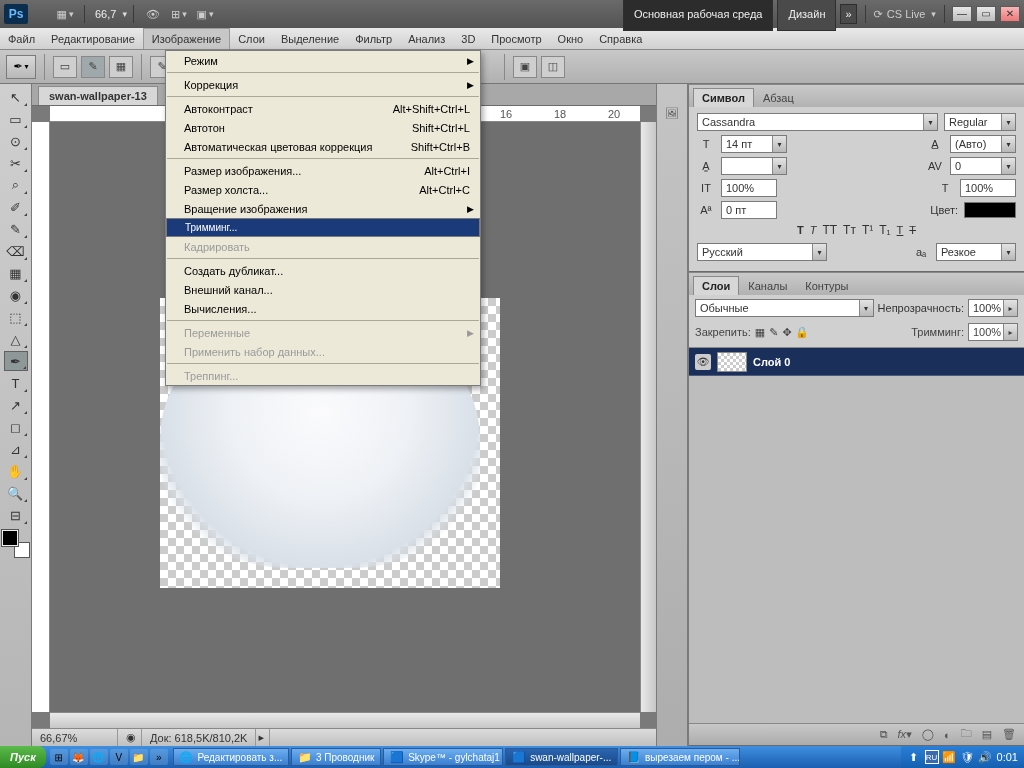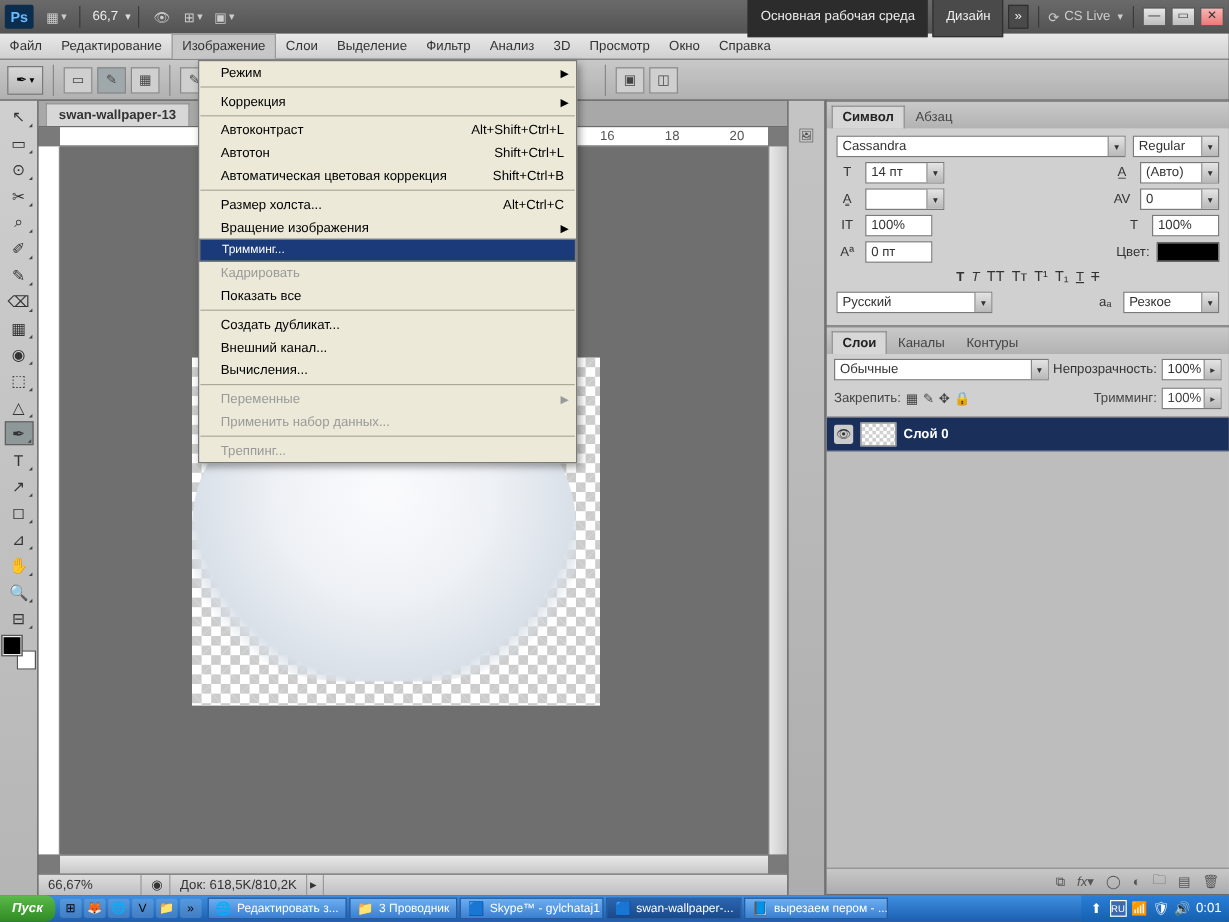--- a/index.html
+++ b/index.html
@@ -1,19 +1,19 @@
 <!DOCTYPE html>
 <html><head>
 <meta charset="utf-8">
 <style>
 * { margin:0; padding:0; box-sizing:border-box; font-family: Tahoma, sans-serif; font-size:11px; }
 body { background:#535353; width:1024px; height:768px; overflow:hidden; user-select:none; }
 
 .titlebar { height:28px; background:linear-gradient(#6a6a6a,#535353); display:flex; align-items:center; color:#ddd; padding:0 4px; }
-.titlebar .ps-logo { width:24px; height:20px; background:#0b2d4e; color:#69b9ff; display:flex; align-items:center; justify-content:center; font-weight:bold; font-size:12px; border-radius:2px; margin-right:6px; }
+.titlebar .ps-logo { width:24px; height:20px; background:#0b2d4e; color:#69b9ff; display:flex; align-items:center; justify-content:center; font-weight:bold; font-size:12px; border-radius:2px; margin-right:24px; }
 .titlebar .titlebar-icon { width:22px; height:20px; margin:0 2px; display:flex; align-items:center; justify-content:center; color:#ccc; }
 .titlebar .sep { width:1px; height:18px; background:#3a3a3a; margin:0 6px; }
 .titlebar .zoom-label { margin:0 4px; color:#eee; }
 .titlebar .arr { font-size:9px; margin-left:2px; }
 .titlebar .flex { flex:1; }
 .workspace-btn { background:#4a4a4a; border:1px solid #2f2f2f; color:#eee; padding:16px 10px; margin:0 2px; height:20px; display:flex; align-items:center; font-size:11px; }
 .workspace-btn.active { background:#2c2c2c; }
 .wincontrols span { display:inline-block; width:20px; height:16px; background:linear-gradient(#e8e8e8,#bcbcbc); border:1px solid #5a5a5a; margin-left:1px; text-align:center; line-height:14px; font-size:10px; color:#333; }
 .wincontrols span.close { background:linear-gradient(#f7b6b6,#e77); }
 
@@ -161,25 +161,25 @@
 
 <div class="dropdown" id="dropdown">
     <div class="mi">Режим<span class="sub">▶</span></div>
     <hr>
     <div class="mi">Коррекция<span class="sub">▶</span></div>
     <hr>
     <div class="mi">Автоконтраст<span class="sc">Alt+Shift+Ctrl+L</span></div>
     <div class="mi">Автотон<span class="sc">Shift+Ctrl+L</span></div>
     <div class="mi">Автоматическая цветовая коррекция<span class="sc">Shift+Ctrl+B</span></div>
     <hr>
+    <div class="mi">Размер изображения...<span class="sc">Alt+Ctrl+I</span></div>
     <div class="mi">Размер холста...<span class="sc">Alt+Ctrl+C</span></div>
     <div class="mi">Вращение изображения<span class="sub">▶</span></div>
     <div class="mi sel">Тримминг...</div>
     <div class="mi disabled">Кадрировать</div>
-    <div class="mi">Показать все</div>
     <hr>
     <div class="mi">Создать дубликат...</div>
     <div class="mi">Внешний канал...</div>
     <div class="mi">Вычисления...</div>
     <hr>
     <div class="mi disabled">Переменные<span class="sub">▶</span></div>
     <div class="mi disabled">Применить набор данных...</div>
     <hr>
     <div class="mi disabled">Треппинг...</div>
   </div>

